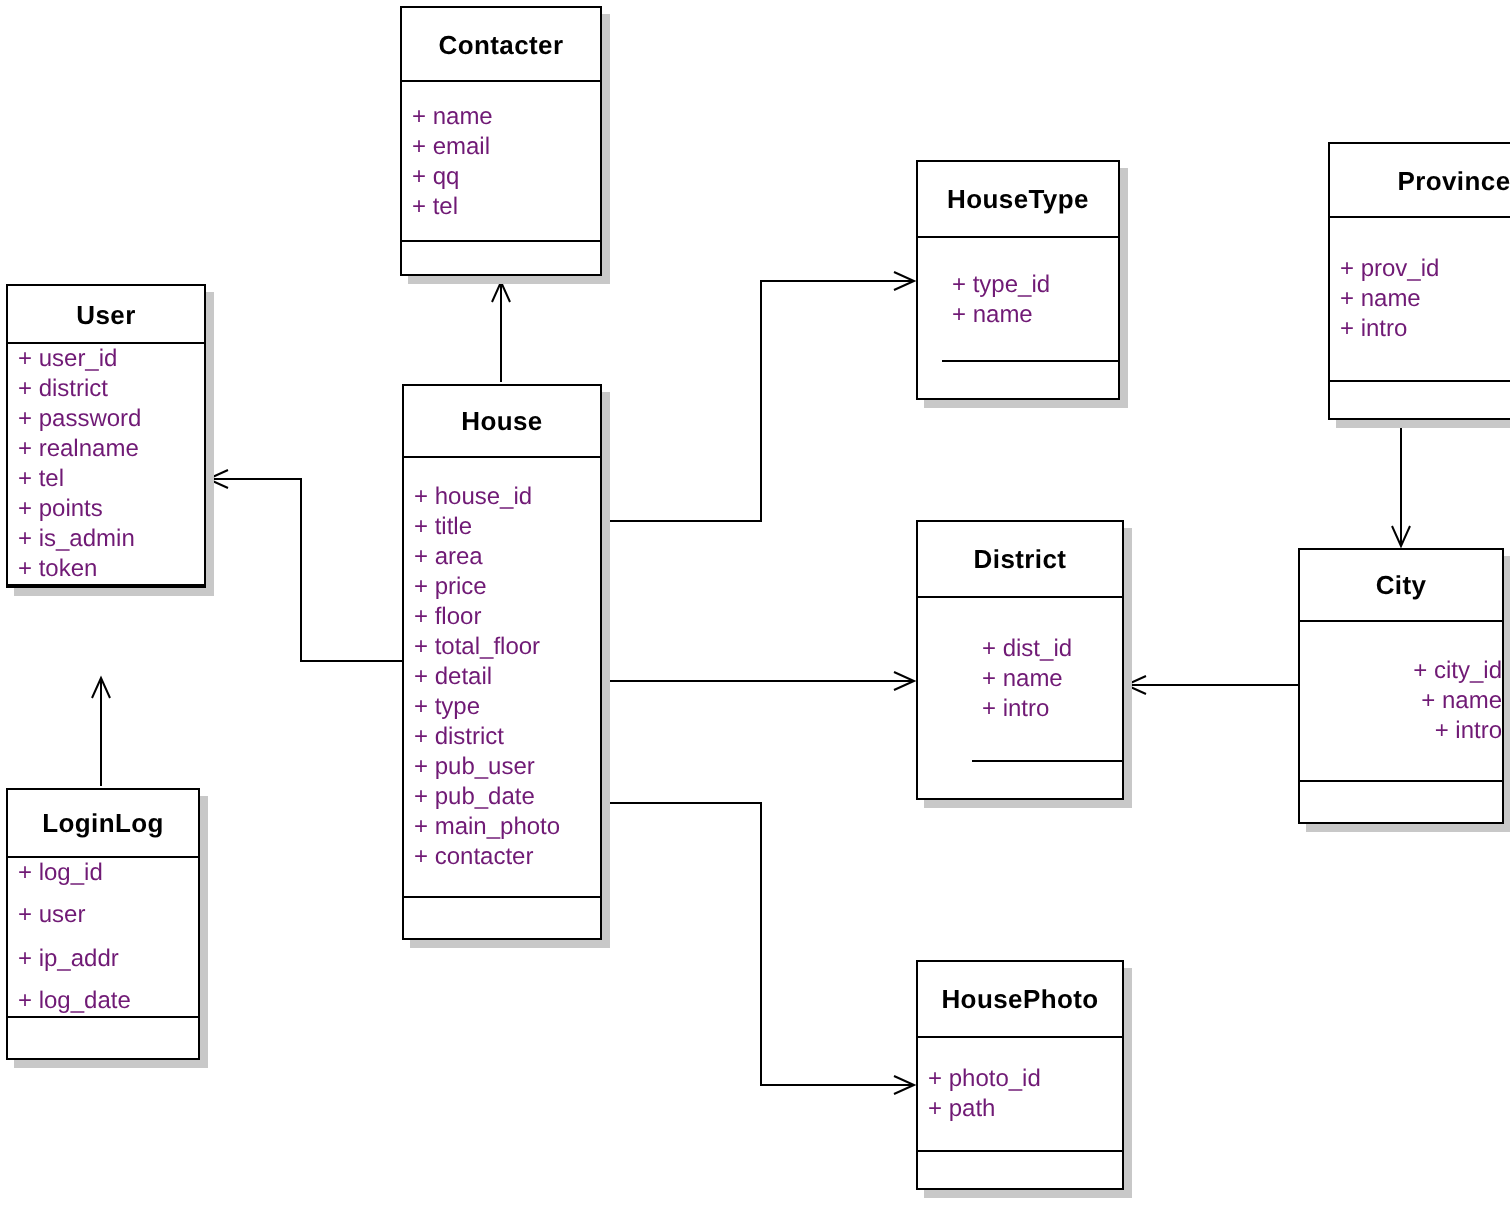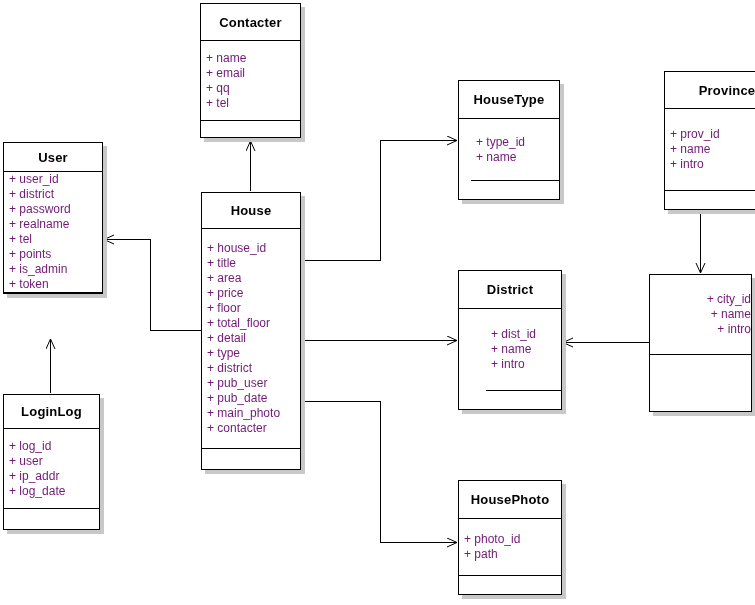--- a/index.html
+++ b/index.html
@@ -68,21 +68,21 @@
       <div class="field">+ tel</div>
       <div class="field">+ points</div>
       <div class="field">+ is_admin</div>
       <div class="field">+ token</div>
     </div>
     <div class="box-ops"></div>
   </div>
 
   <div class="uml-class" style="left:3px;top:394px;width:97px;height:136px;">
     <div class="box-title" style="height:34px;">LoginLog</div>
-    <div class="box-attrs" style="height:80px;">
+    <div class="box-attrs" style="height:80px;justify-content:space-between;">
       <div class="field">+ log_id</div>
       <div class="field">+ user</div>
       <div class="field">+ ip_addr</div>
       <div class="field">+ log_date</div>
     </div>
     <div class="box-ops"></div>
   </div>
 
   <div class="uml-class" style="left:201px;top:192px;width:100px;height:278px;">
     <div class="box-title" style="height:36px;">House</div>
@@ -116,31 +116,32 @@
   <div class="uml-class" style="left:664px;top:71px;width:126px;height:139px;">
     <div class="box-title" style="height:37px;">Province</div>
     <div class="box-attrs" style="height:82px;">
       <div class="field">+ prov_id</div>
       <div class="field">+ name</div>
       <div class="field">+ intro</div>
     </div>
     <div class="box-ops"></div>
   </div>
 
-  <div class="uml-class" style="left:458px;top:270px;width:104px;height:140px;">
+  <div class="uml-class" style="left:458px;top:260px;width:104px;height:140px;">
     <div class="box-title" style="height:38px;">District</div>
     <div class="box-attrs" style="height:82px;margin-left:27px;">
       <div class="field">+ dist_id</div>
       <div class="field">+ name</div>
       <div class="field">+ intro</div>
     </div>
     <div class="box-ops"></div>
   </div>
 
   <div class="uml-class" style="left:649px;top:274px;width:103px;height:138px;">
+    <div class="box-title" style="height:36px;">City</div>
     <div class="box-attrs" style="height:80px;align-items:flex-end;">
       <div class="field">+ city_id</div>
       <div class="field">+ name</div>
       <div class="field">+ intro</div>
     </div>
     <div class="box-ops"></div>
   </div>
 
   <div class="uml-class" style="left:458px;top:480px;width:104px;height:115px;">
     <div class="box-title" style="height:38px;">HousePhoto</div>

